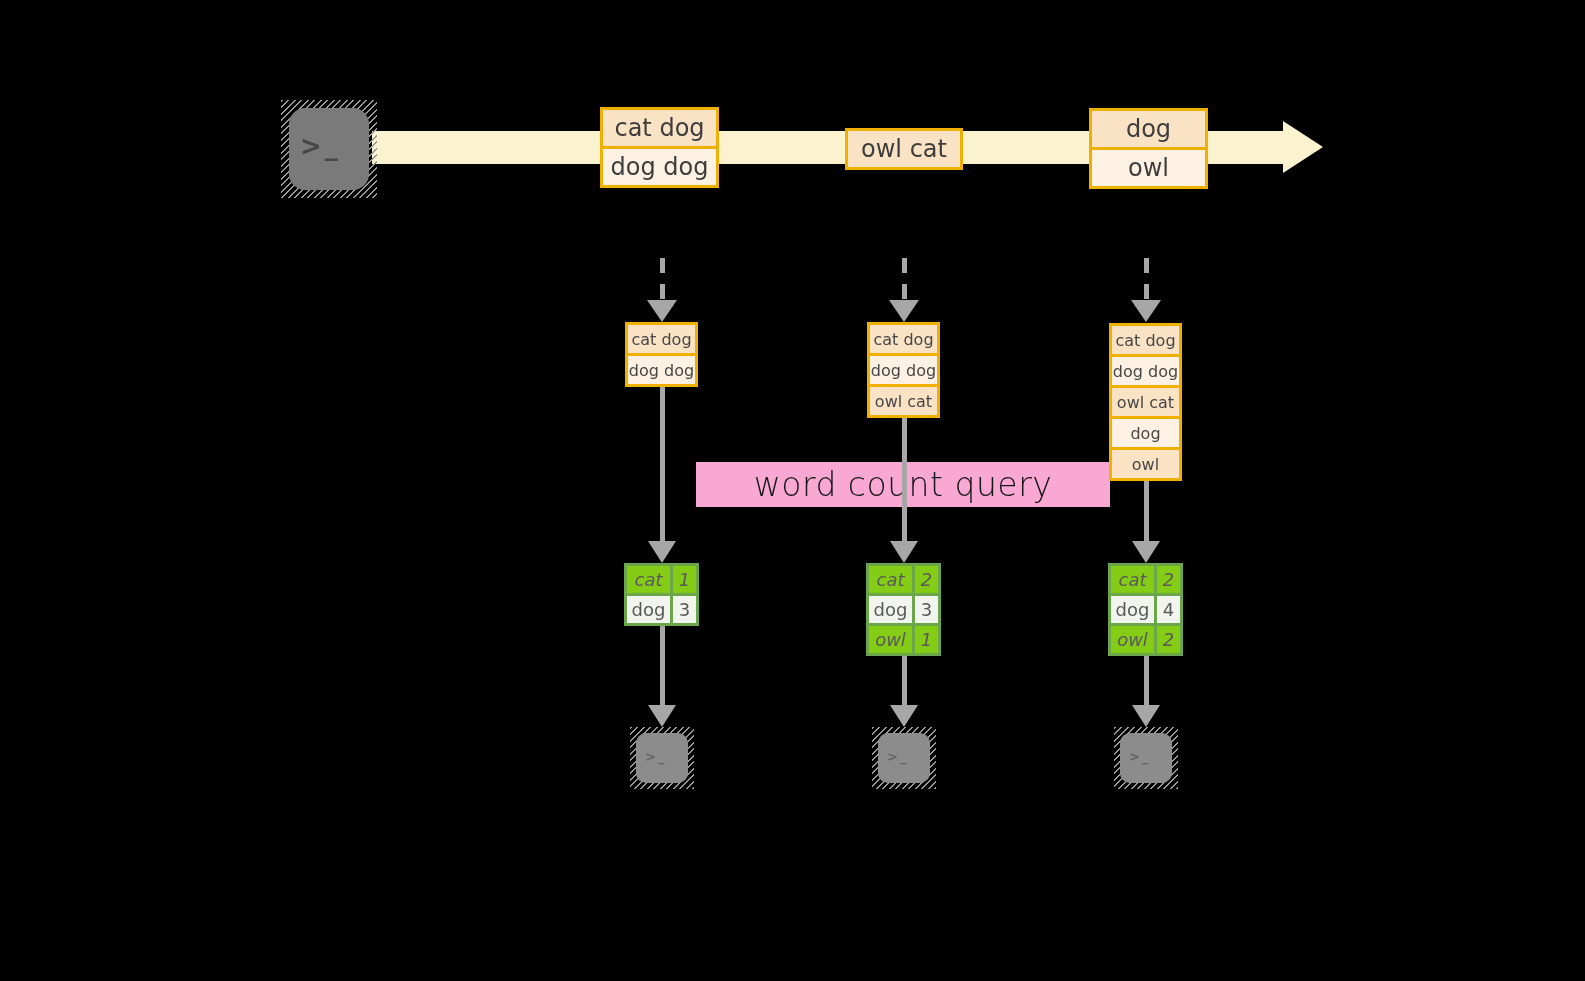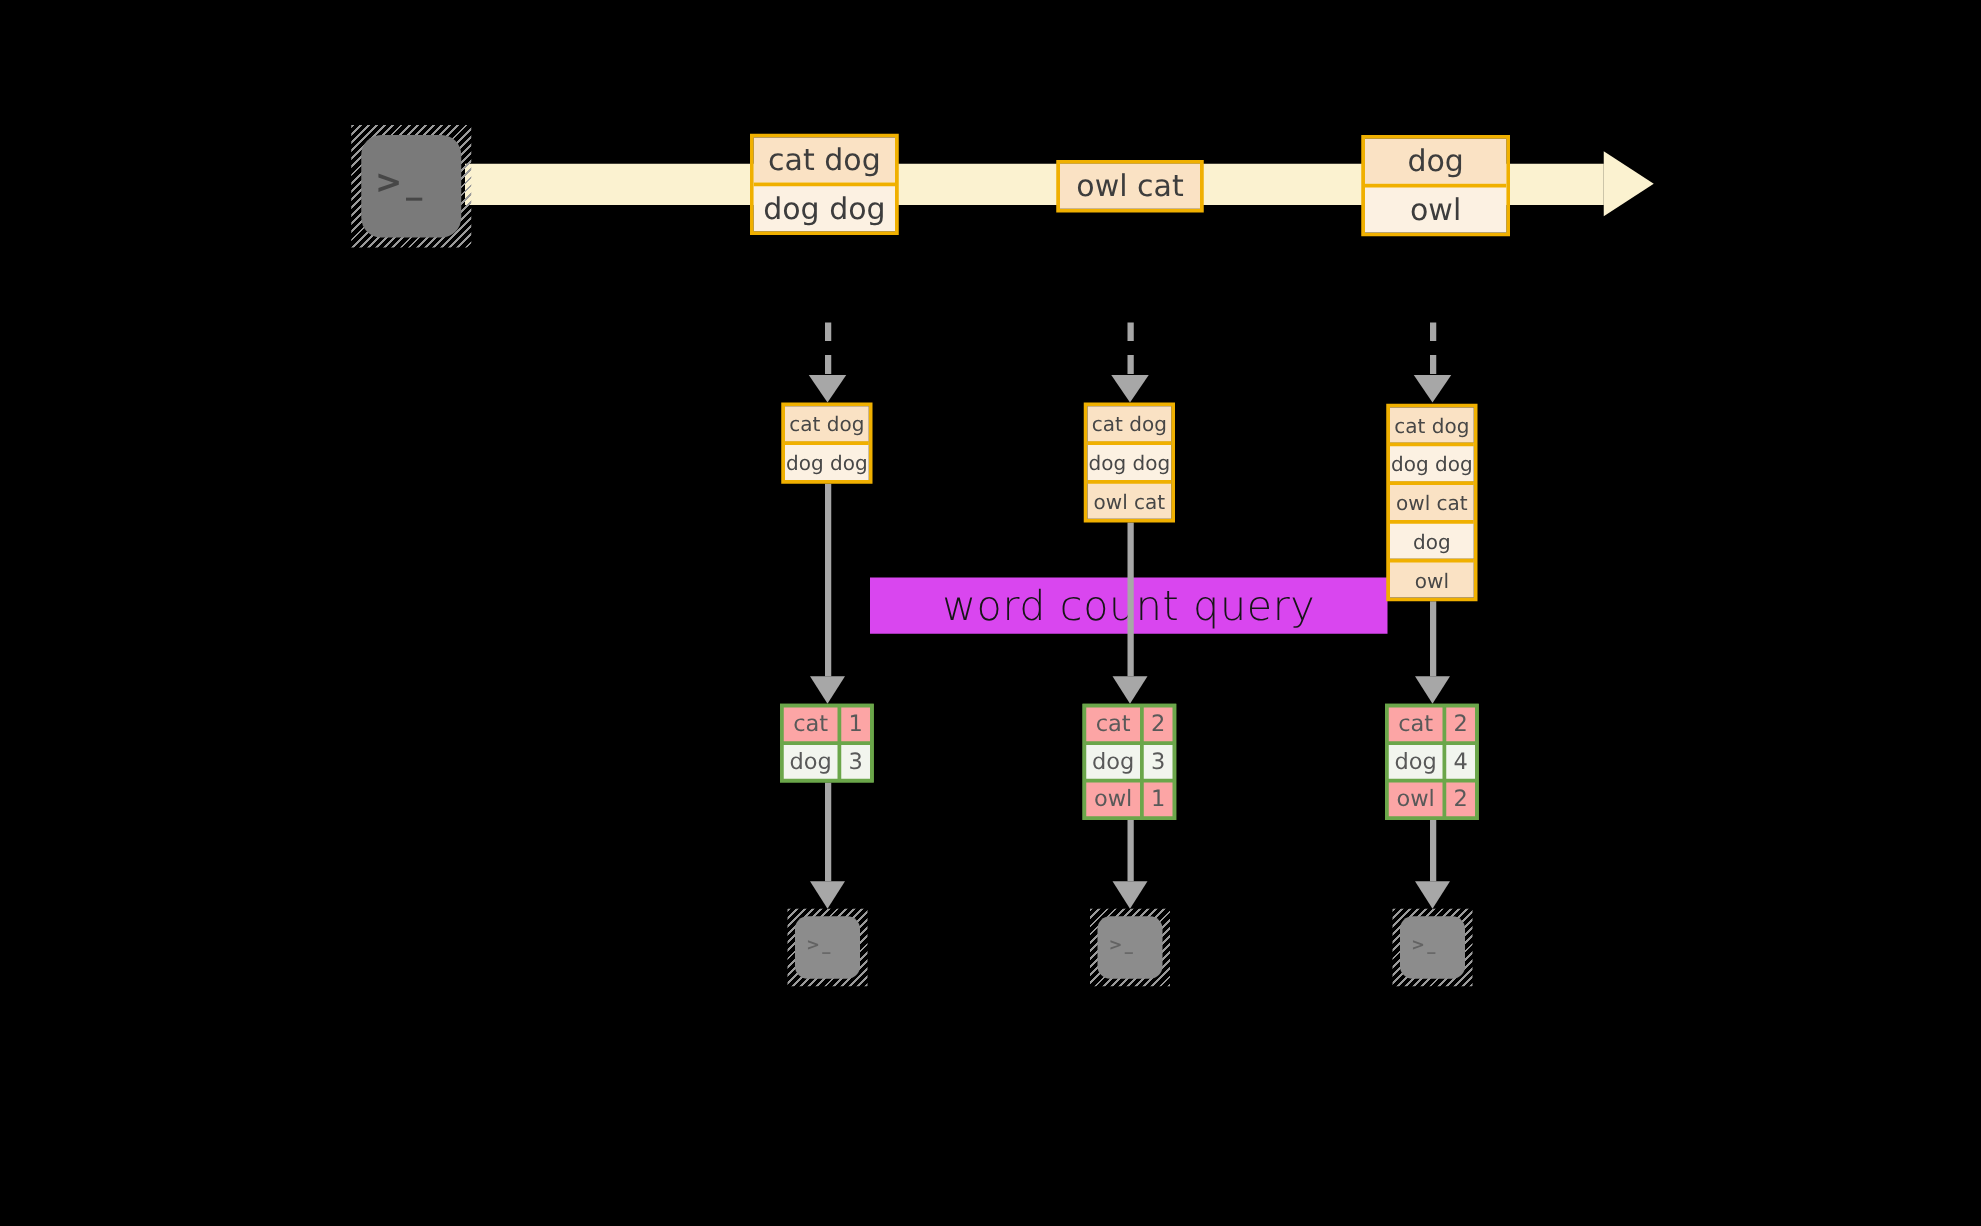--- a/index.html
+++ b/index.html
@@ -43,28 +43,28 @@
     background:repeating-linear-gradient(to bottom,#a7a7a7 0 15px,transparent 15px 26px);}
   .solid-line{width:5px;background:#a7a7a7;z-index:4;}
   .tri-down{width:0;height:0;z-index:4;
     border-left:15px solid transparent;border-right:15px solid transparent;
     border-top:22px solid #a7a7a7;}
   .tri-down-sm{width:0;height:0;z-index:4;
     border-left:14px solid transparent;border-right:14px solid transparent;
     border-top:22px solid #a7a7a7;}
 
   
-  .banner{background:#d946ef;z-index:2;display:flex;align-items:center;justify-content:center;
+  .banner{background:#f9a8d4;z-index:2;display:flex;align-items:center;justify-content:center;
     font-size:33px;font-weight:300;color:#161616;letter-spacing:0.5px;}
 
   
   .gtable{display:grid;grid-template-columns:43px 23px;grid-auto-rows:27px;gap:3px;
     border:3px solid #6BA64A;background:#6BA64A;z-index:5;}
   .gcell{display:flex;align-items:center;justify-content:center;font-size:18px;color:#595959;}
-  .gfill-a{background:#fca5a5;}
+  .gfill-a{background:#84cc16;font-style:italic;}
   .gfill-b{background:#F2F5EE;}
 </style>
 </head>
 <body>
 
 <div class="canvas">
 
   <div class="abs shaft" style="left:372px;top:131px;width:911px;height:33px;"></div>
   <div class="abs shaft-head" style="left:1283px;top:121px;"></div>
 

